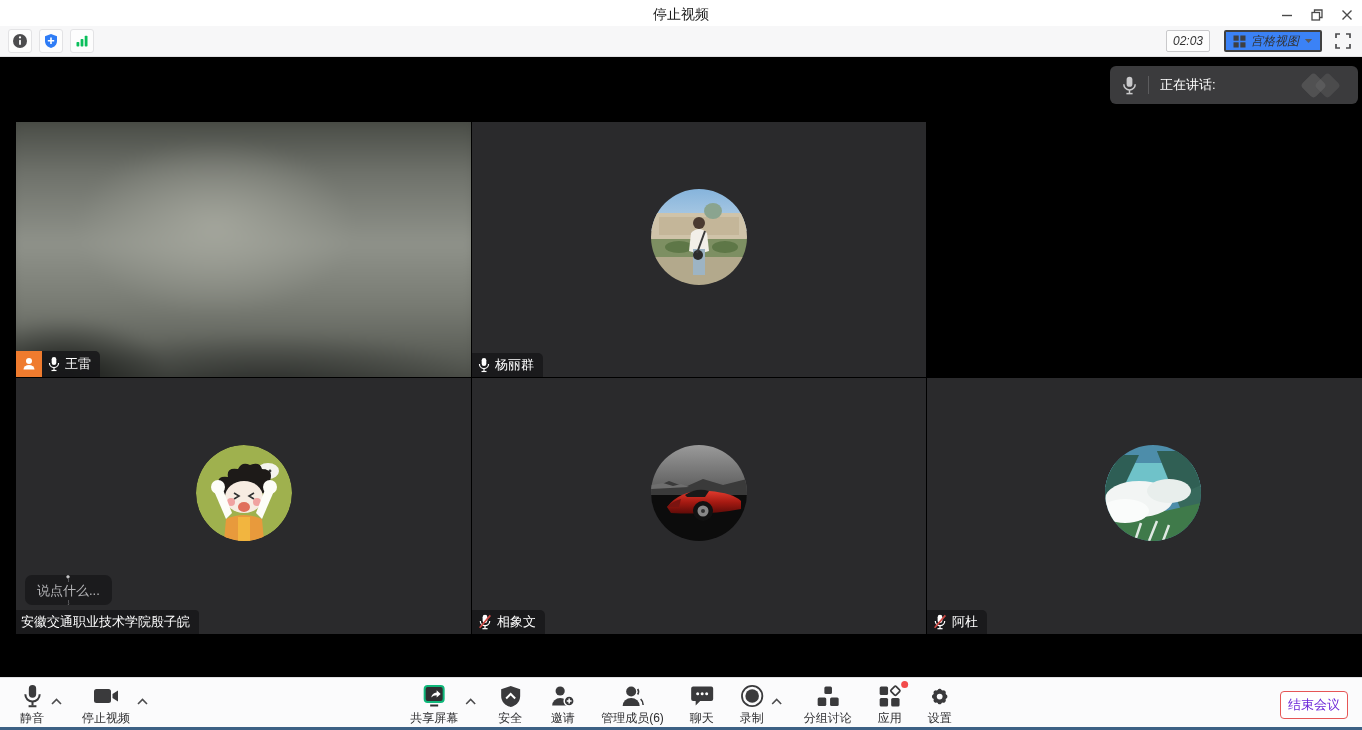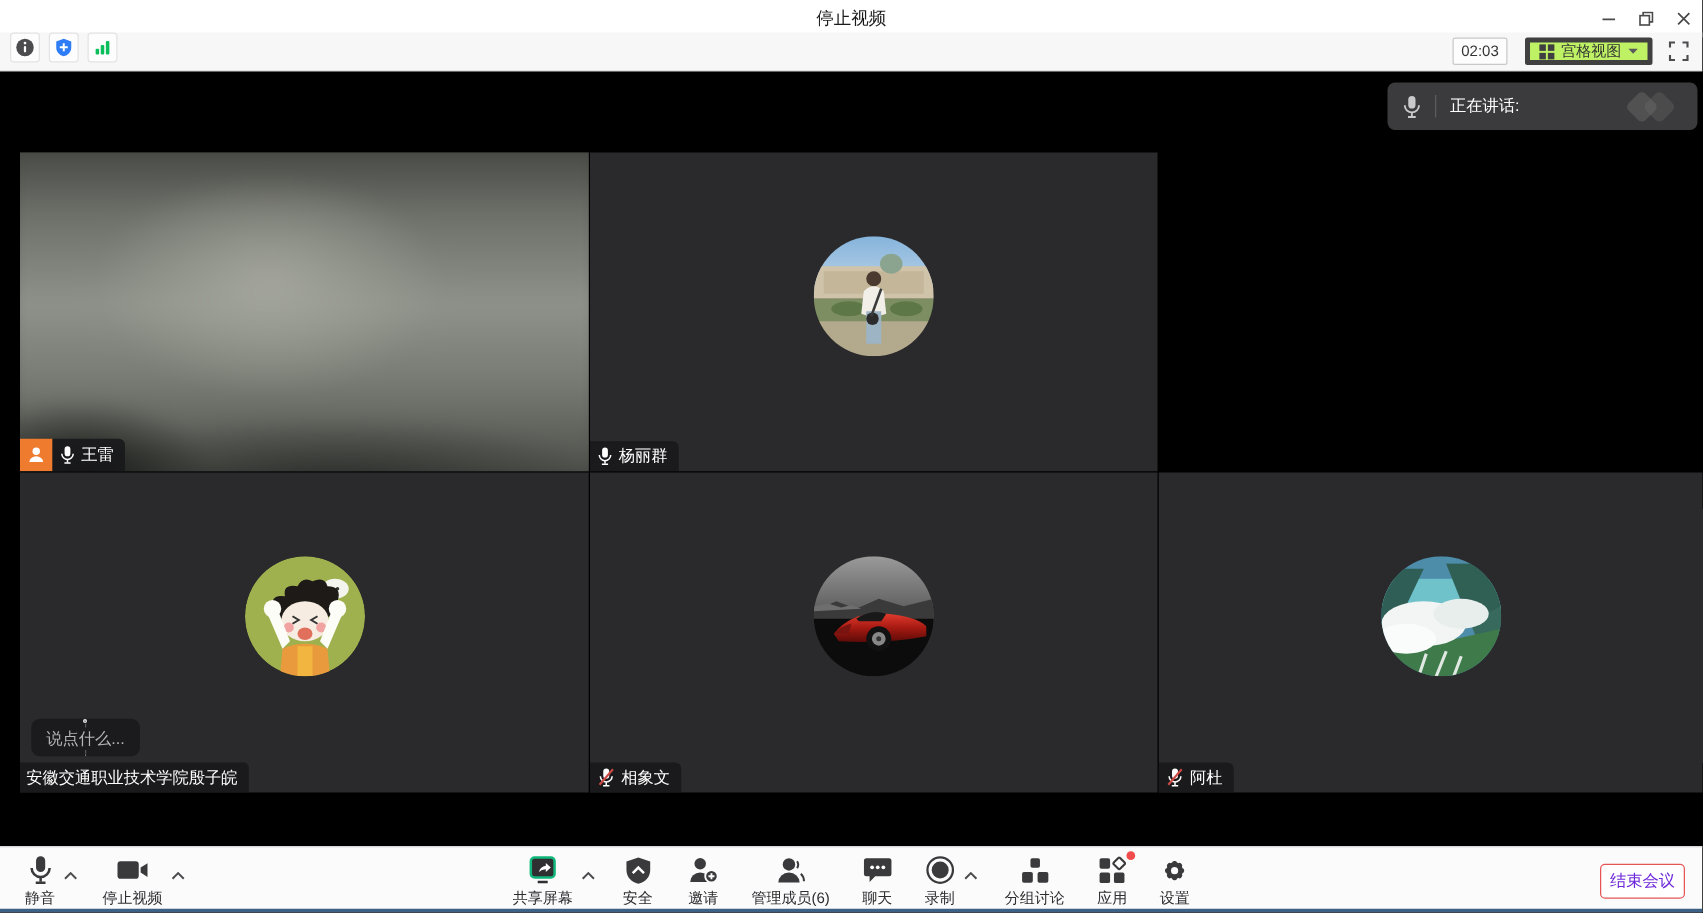--- a/index.html
+++ b/index.html
@@ -9,27 +9,27 @@
 
   
   .titlebar { position:absolute; left:0; top:0; width:100%; height:30px; background:#fff;
     display:flex; align-items:center; justify-content:center; }
   .titlebar .title { font-size:14px; color:#1a1a1a; }
   .win-controls { position:absolute; right:0; top:0; height:30px; display:flex; }
   .win-btn { width:30px; height:30px; display:flex; align-items:center; justify-content:center; }
 
   
   .topbar { position:absolute; left:0; top:26px; width:100%; height:31px; background:#f7f7f8;
-    border-bottom:1px solid #e2e2e4; display:flex; padding:0 8px; }
+    border-bottom:1px solid #e2e2e4; display:flex; align-items:center; padding:0 8px;font-style:italic; }
   .tb-iconbtn { width:24px; height:24px; border:1px solid #e3e3e5; border-radius:3px; background:#fdfdfd;
     display:flex; align-items:center; justify-content:center; margin-right:7px; }
   .tb-right { margin-left:auto; display:flex; align-items:center; }
   .timer-box { min-width:44px; height:22px; border:1px solid #c9c9cb; border-radius:2px; background:#fdfdfd;
     display:flex; align-items:center; justify-content:center; font-size:12px; color:#333; padding:0 5px; }
-  .view-box { height:22px; border:4px solid #404040; border-radius:2px; background:#bef264;
+  .view-box { height:22px; border:2px solid #404040; border-radius:2px; background:#3b82f6;
     display:flex; align-items:center; padding:0 7px; margin-left:14px; font-size:12px; color:#333; }
   .view-box .vlabel { margin:0 5px 0 5px; }
   .fs-btn { margin-left:12px; margin-right:2px; display:flex; align-items:center; }
 
   
   .stage { position:absolute; left:16px; top:61px; width:1362px; height:616px; background:#000; }
 
   .speaking-pill { position:absolute; right:20px; top:5px; width:248px; height:38px;
     background:#3b3b3d; border-radius:6px; display:flex; align-items:center; padding:0 12px; }
   .sp-div { width:1px; height:18px; background:#5c5c5e; margin:0 11px; }

